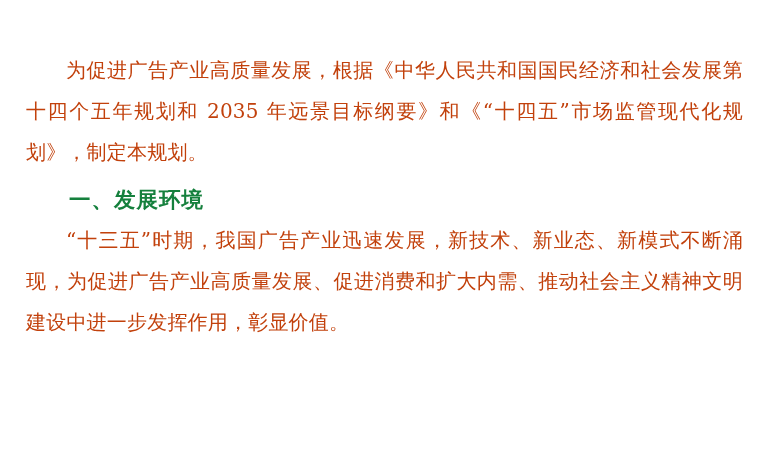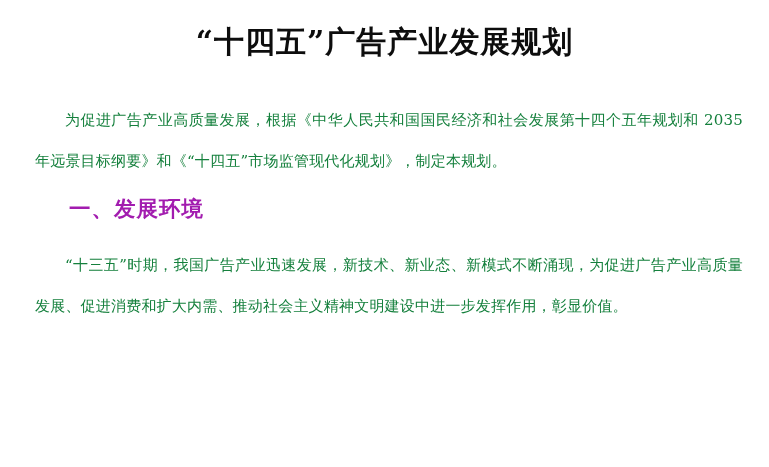--- a/index.html
+++ b/index.html
@@ -28,52 +28,51 @@
     letter-spacing: 1px;
     line-height: 44px;
     margin: 6px 0 0 0;
     color: #0d0d0d;
     font-family: "DejaVu Serif", "Liberation Serif", serif;
   }
   .body-block {
     margin-top: 36px;
   }
   p.para {
-    margin: 0 0 0 9px;
-    font-size: 15px;
+    margin: 0 0 0 0;
+    font-size: 20px;
     line-height: 41px;
     text-align: justify;
     text-align-last: left;
     text-justify: inter-ideograph;
     letter-spacing: 0.2px;
-    color: #15803d;
+    color: #c2410c;
   }
   p.para.indent {
     text-indent: 2em;
   }
   h2.section-heading {
     font-size: 21.5px;
     line-height: 41px;
     font-weight: bold;
-    margin: 6px 0 16px 0;
+    margin: 6px 0 0 0;
     text-indent: 2em;
     letter-spacing: 1px;
-    color: #a21caf;
+    color: #15803d;
   }
   .last-line-justify {
     text-align: justify;
     text-align-last: justify;
   }
 </style>
 </head>
 <body>
 
 <div class="page">
 
-  <h1 class="doc-title">“十四五”广告产业发展规划</h1>
 
   <div class="body-block">
 
     <p class="para indent last-line-justify">为促进广告产业高质量发展，根据《中华人民共和国国民经济和社会发展第十四个五年规划和 2035 年远景目标纲要》和《“十四五”市场监管现代化规划》，制定本规划。</p>
 
     <h2 class="section-heading">一、发展环境</h2>
 
     <p class="para indent">“十三五”时期，我国广告产业迅速发展，新技术、新业态、新模式不断涌现，为促进广告产业高质量发展、促进消费和扩大内需、推动社会主义精神文明建设中进一步发挥作用，彰显价值。</p>
 
   </div>

